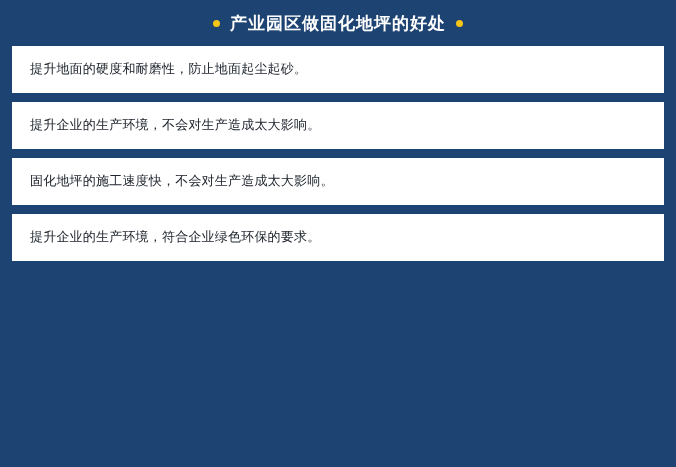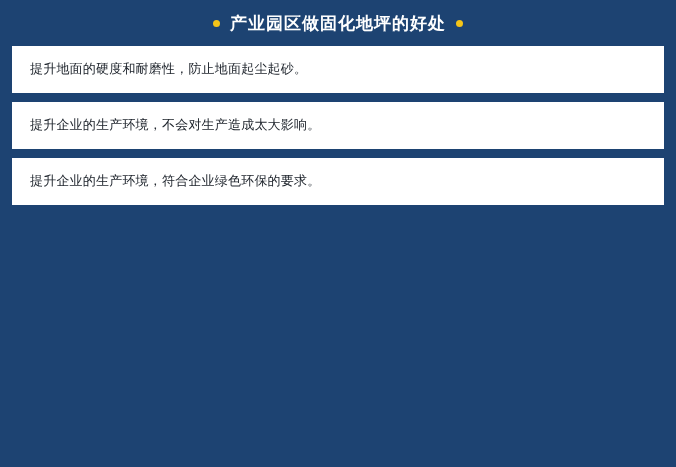--- a/index.html
+++ b/index.html
@@ -77,17 +77,20 @@
   </div>
 
   <div class="list">
     <div class="item">
       <span class="item-text">提升地面的硬度和耐磨性，防止地面起尘起砂。</span>
     </div>
     <div class="item">
       <span class="item-text">提升企业的生产环境，不会对生产造成太大影响。</span>
     </div>
     <div class="item">
+      <span class="item-text">固化地坪的施工速度快，不会对生产造成太大影响。</span>
+    </div>
+    <div class="item">
       <span class="item-text">提升企业的生产环境，符合企业绿色环保的要求。</span>
     </div>
   </div>
 
 </div>
 
 </body></html>

